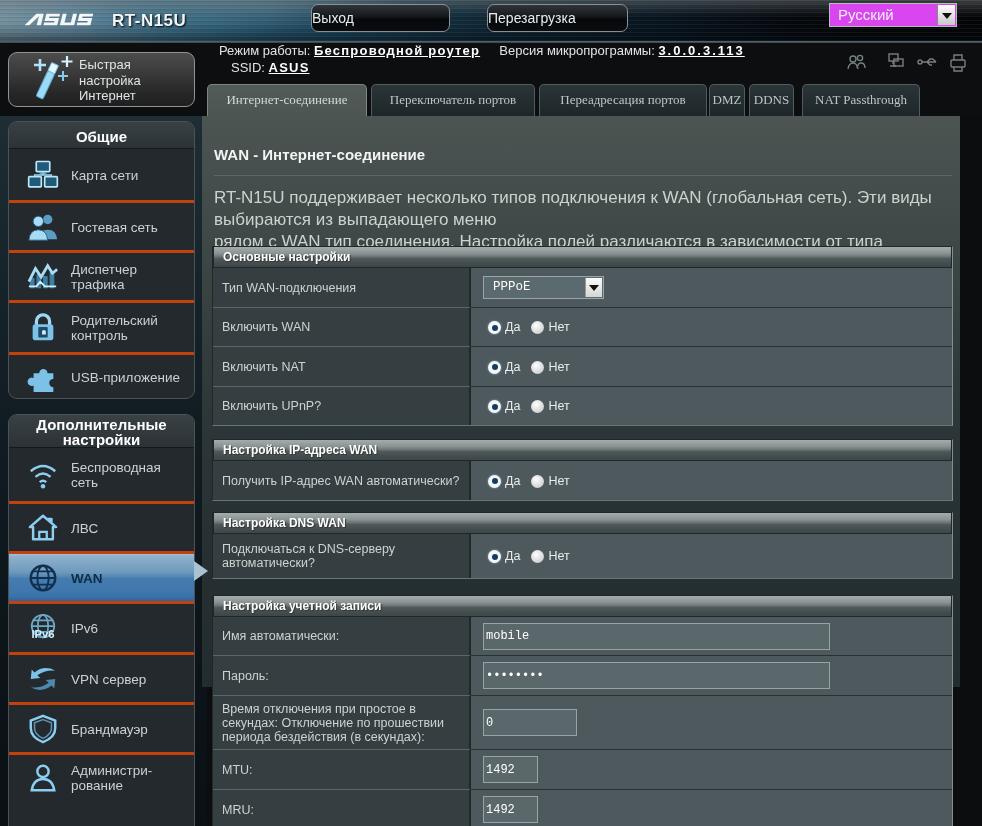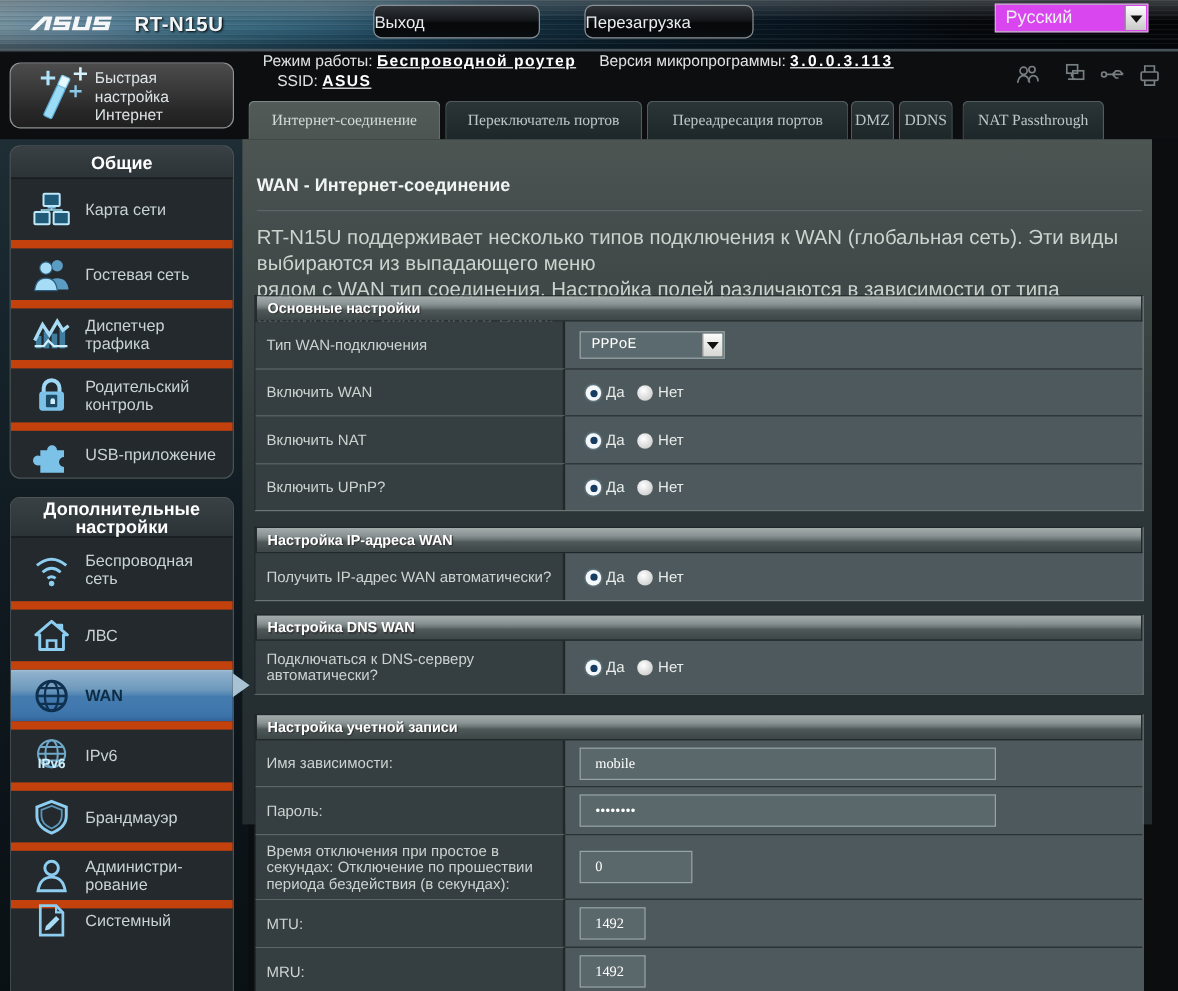--- a/index.html
+++ b/index.html
@@ -43,21 +43,21 @@
 
 #qis { position:absolute; left:8px; top:52px; width:187px; height:55px; border:1px solid #909496; border-radius:9px;
   background:linear-gradient(180deg,#4c4c4d 0%,#3a3a3b 38%,#272727 75%,#1f1f20 100%);text-decoration:underline; }
 #qis .txt { position:absolute; left:70px; top:4px; color:#dde4e6; font-size:13px; line-height:15.5px; }
 .sidepanel { position:absolute; left:8px; width:187px; border:1px solid #4b5356; border-radius:9px; background:#23292c; overflow:hidden; }
 #panel1 { top:121px; height:278px; }
 #panel2 { top:414px; height:412px; border-radius:9px 9px 0 0; border-bottom:none; }
 .paneltitle { background:linear-gradient(180deg,#3a4144 0%,#2c3336 100%); color:#fff; font-weight:bold; font-size:15px; text-align:center; border-bottom:1px solid #15191b; }
 #panel1 .paneltitle { height:27px; padding-top:6px; }
 #panel2 .paneltitle { height:33px; padding-top:2px; line-height:15px; }
-.mitem { position:relative; height:50px; border-top:7px solid #c2410c; color:#c9d2d6; font-size:13.5px; }
+.mitem { position:relative; height:50px; border-top:3px solid #c2410c; color:#c9d2d6; font-size:13.5px; }
 .mitem.first { border-top:none; }
 .mitem .label { position:absolute; left:62px; top:50%; transform:translateY(-50%); line-height:15px; }
 .mitem .icon { position:absolute; left:18px; top:50%; transform:translateY(-50%); width:32px; height:32px; }
 #wanitem { background:linear-gradient(180deg,#a3c0d6 0%,#8db0cc 6%,#6f9abc 38%,#5285b4 49%,#447cb0 52%,#4078ae 78%,#3a70a6 92%,#2f629a 100%); color:#0d2438; font-weight:bold; height:50px; }
 #wanitem .label { color:#0e2c44; }
 #wanarrow { position:absolute; left:194px; top:561px; width:0; height:0; border-top:10px solid transparent; border-bottom:10px solid transparent; border-left:14px solid #a8c2d4; }
 
 #content { position:absolute; left:202px; top:116px; width:758px; height:571px;
   background:linear-gradient(180deg,#4d5553 0%,#47504e 8%,#3e4846 22%,#333d3d 40%,#2b3436 58%,#262f31 78%,#232c2e 100%); }
 #ctitle { position:absolute; left:12px; top:30px; color:#f0f4f2; font-size:15px; font-weight:bold; }
@@ -68,21 +68,21 @@
   color:#fff; font-size:12px; font-weight:bold; text-align:left; padding-left:9px; text-shadow:1px 1px 1px #333; border:1px solid #20272a; border-top:none; }
 table.form td { font-size:12.5px; color:#ccd3d0; }
 td.c1 { width:258px; background:#353f42; border-top:1px solid #5c6669; border-right:2px solid #20282a; padding-left:9px; }
 td.c2 { background:#4d595c; border-top:1px solid #2a3134; padding-left:12px; color:#e6ebe9; }
 tr.r1 td { border-top:none; }
 .radio { display:inline-block; vertical-align:-3px; width:13px; height:13px; border-radius:50%; background:#f2f2f2; margin-left:5px; margin-right:4px; }
 .radio.on { background:#f4f8fa; position:relative; box-shadow:0 0 2px 0.5px rgba(160,210,240,0.45); }
 .radio.on:after { content:""; position:absolute; left:3.5px; top:3.5px; width:6px; height:6px; border-radius:50%; background:#173c62; }
 .radio.off { background:radial-gradient(circle at 40% 35%, #ffffff 0%, #d9d9d9 60%, #bfbfbf 100%); }
 .rlbl { margin-right:6px; color:#e8edeb; }
-input.txt { background:#5a686b; border:1px solid #97a3a4; color:#fff; font-family:Liberation Serif, serif; font-size:12px; height:27px; padding-left:12px; }
+input.txt { background:#5a686b; border:1px solid #97a3a4; color:#fff; font-family:Liberation Mono, monospace; font-size:12px; height:27px; padding-left:2px; }
 .sel { position:relative; width:121px; height:23px; background:#5b6a6e; border:1px solid #99a5a6; color:#fff; font-family:"Liberation Mono", monospace; font-size:12.5px; line-height:21px; padding-left:9px; }
 .sel .btn { position:absolute; right:1px; top:1px; width:17px; height:19px; background:linear-gradient(180deg,#fbfbf9,#d6d6d2); border-left:1px solid #999; }
 .sel .btn:after { content:""; position:absolute; left:3px; top:7px; border-left:5px solid transparent; border-right:5px solid transparent; border-top:6px solid #111; }
 </style>
 </head>
 <body>
 <div id="page">
   <div id="sidebg"></div>
   <div id="banner">
       <div class="lines"></div>
@@ -184,21 +184,21 @@
           </tr>
     </tbody>
       </table>
 
     <table class="form" style="top:479px;">
       <tbody>
           <tr>
             <th colspan="2">Настройка учетной записи</th>
           </tr>
       <tr class="r1">
-            <td class="c1" style="height:38px;">Имя зависимости:</td>
+            <td class="c1" style="height:38px;">Имя автоматически:</td>
             <td class="c2"><input class="txt" style="width: 347px;" value="mobile"></td>
           </tr>
       <tr>
             <td class="c1" style="height:40px;">Пароль:</td>
             <td class="c2"><input class="txt" style="width: 347px;" type="password" value="password"></td>
           </tr>
       <tr>
             <td class="c1" style="height:54px;">Время отключения при простое в секундах: Отключение по прошествии периода бездействия (в секундах):</td>
             <td class="c2"><input class="txt" style="width: 94px;" value="0"></td>
           </tr>
@@ -330,37 +330,36 @@
             <circle cx="17" cy="15" r="12"></circle>
             <ellipse cx="17" cy="15" rx="5.5" ry="12"></ellipse>
             <path d="M5 15 h24 M7 9 h20 M7 21 h20"></path>
           </g>
           <text x="17" y="28" text-anchor="middle" font-family="Liberation Sans" font-size="12" font-weight="bold" fill="#cfeefc">IPv6</text>
         </svg>
         <span class="label">IPv6</span>
       </div>
     <div class="mitem">
         <svg class="icon" width="34" height="34" viewBox="0 0 34 34">
+          <path d="M30 8 q-12-6 -22 2 l-3-3 l-1 10 l10-1 l-3-3 q8-6 19-5 z" fill="#7cc2e8"></path>
+          <path d="M4 26 q12 6 22-2 l3 3 l1-10 l-10 1 l3 3 q-8 6-19 5 z" fill="#4f88aa"></path>
+        </svg>
+        <span class="label">VPN сервер</span>
+      </div>
+    <div class="mitem">
+        <svg class="icon" width="34" height="34" viewBox="0 0 34 34">
           <path d="M17 3 L30 8 L30 16 Q30 26 17 31 Q4 26 4 16 L4 8 Z" fill="none" stroke="#8ccdf0" stroke-width="2.6"></path>
           <path d="M17 7 L26 10.5 L26 16 Q26 23 17 27 Q8 23 8 16 L8 10.5 Z" fill="none" stroke="#5a94b8" stroke-width="1.6"></path>
         </svg>
         <span class="label">Брандмауэр</span>
       </div>
     <div class="mitem" style="height:48px;">
         <svg class="icon" width="34" height="34" viewBox="0 0 34 34">
           <g fill="none" stroke="#8ccdf0" stroke-width="2.6">
             <circle cx="17" cy="10" r="6"></circle>
             <path d="M5 30 q2-12 12-12 q10 0 12 12 z"></path>
           </g>
         </svg>
         <span class="label">Администри-<br>рование</span>
       </div>
-    <div class="mitem" style="height:26px;border-bottom:none;">
-        <svg class="icon" width="34" height="34" viewBox="0 0 34 34">
-          <path d="M7 4 h14 l6 6 v20 h-20 z" fill="none" stroke="#8ccdf0" stroke-width="2.4"></path>
-          <path d="M21 4 v6 h6" fill="none" stroke="#8ccdf0" stroke-width="2"></path>
-          <path d="M12 22 l9-9 l3 3 l-9 9 l-4 1 z" fill="#a8dcf4"></path>
-        </svg>
-        <span class="label">Системный</span>
-      </div>
   </div>
   <div id="wanarrow"></div>
 </div>
 
 </body></html>

